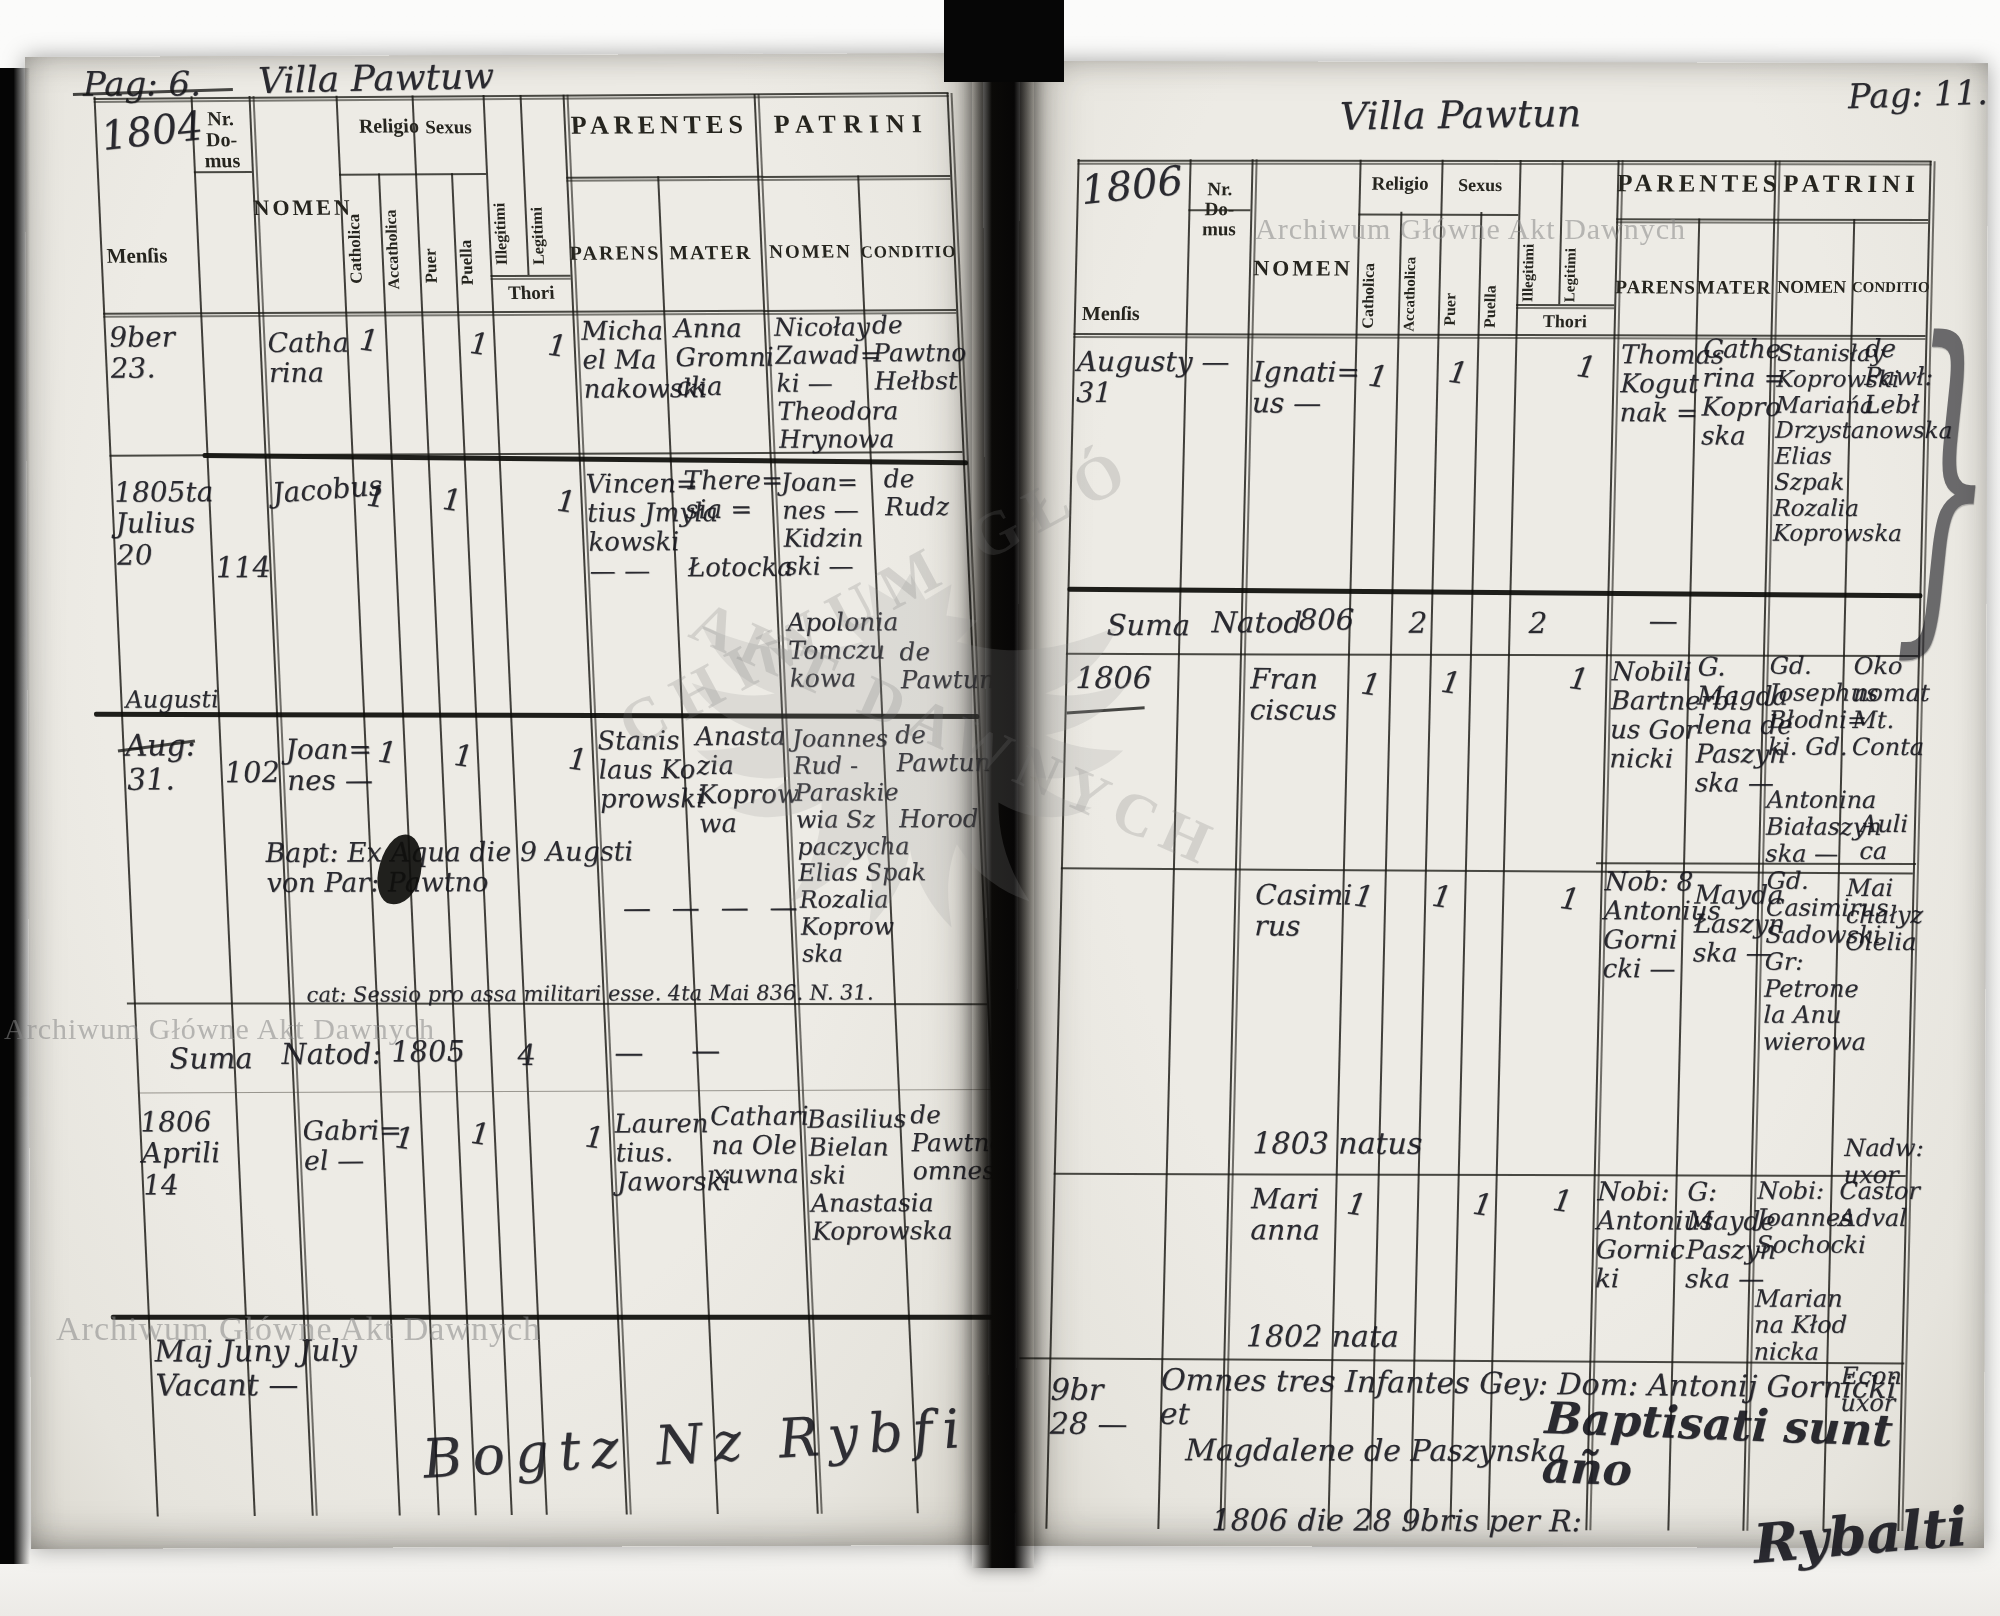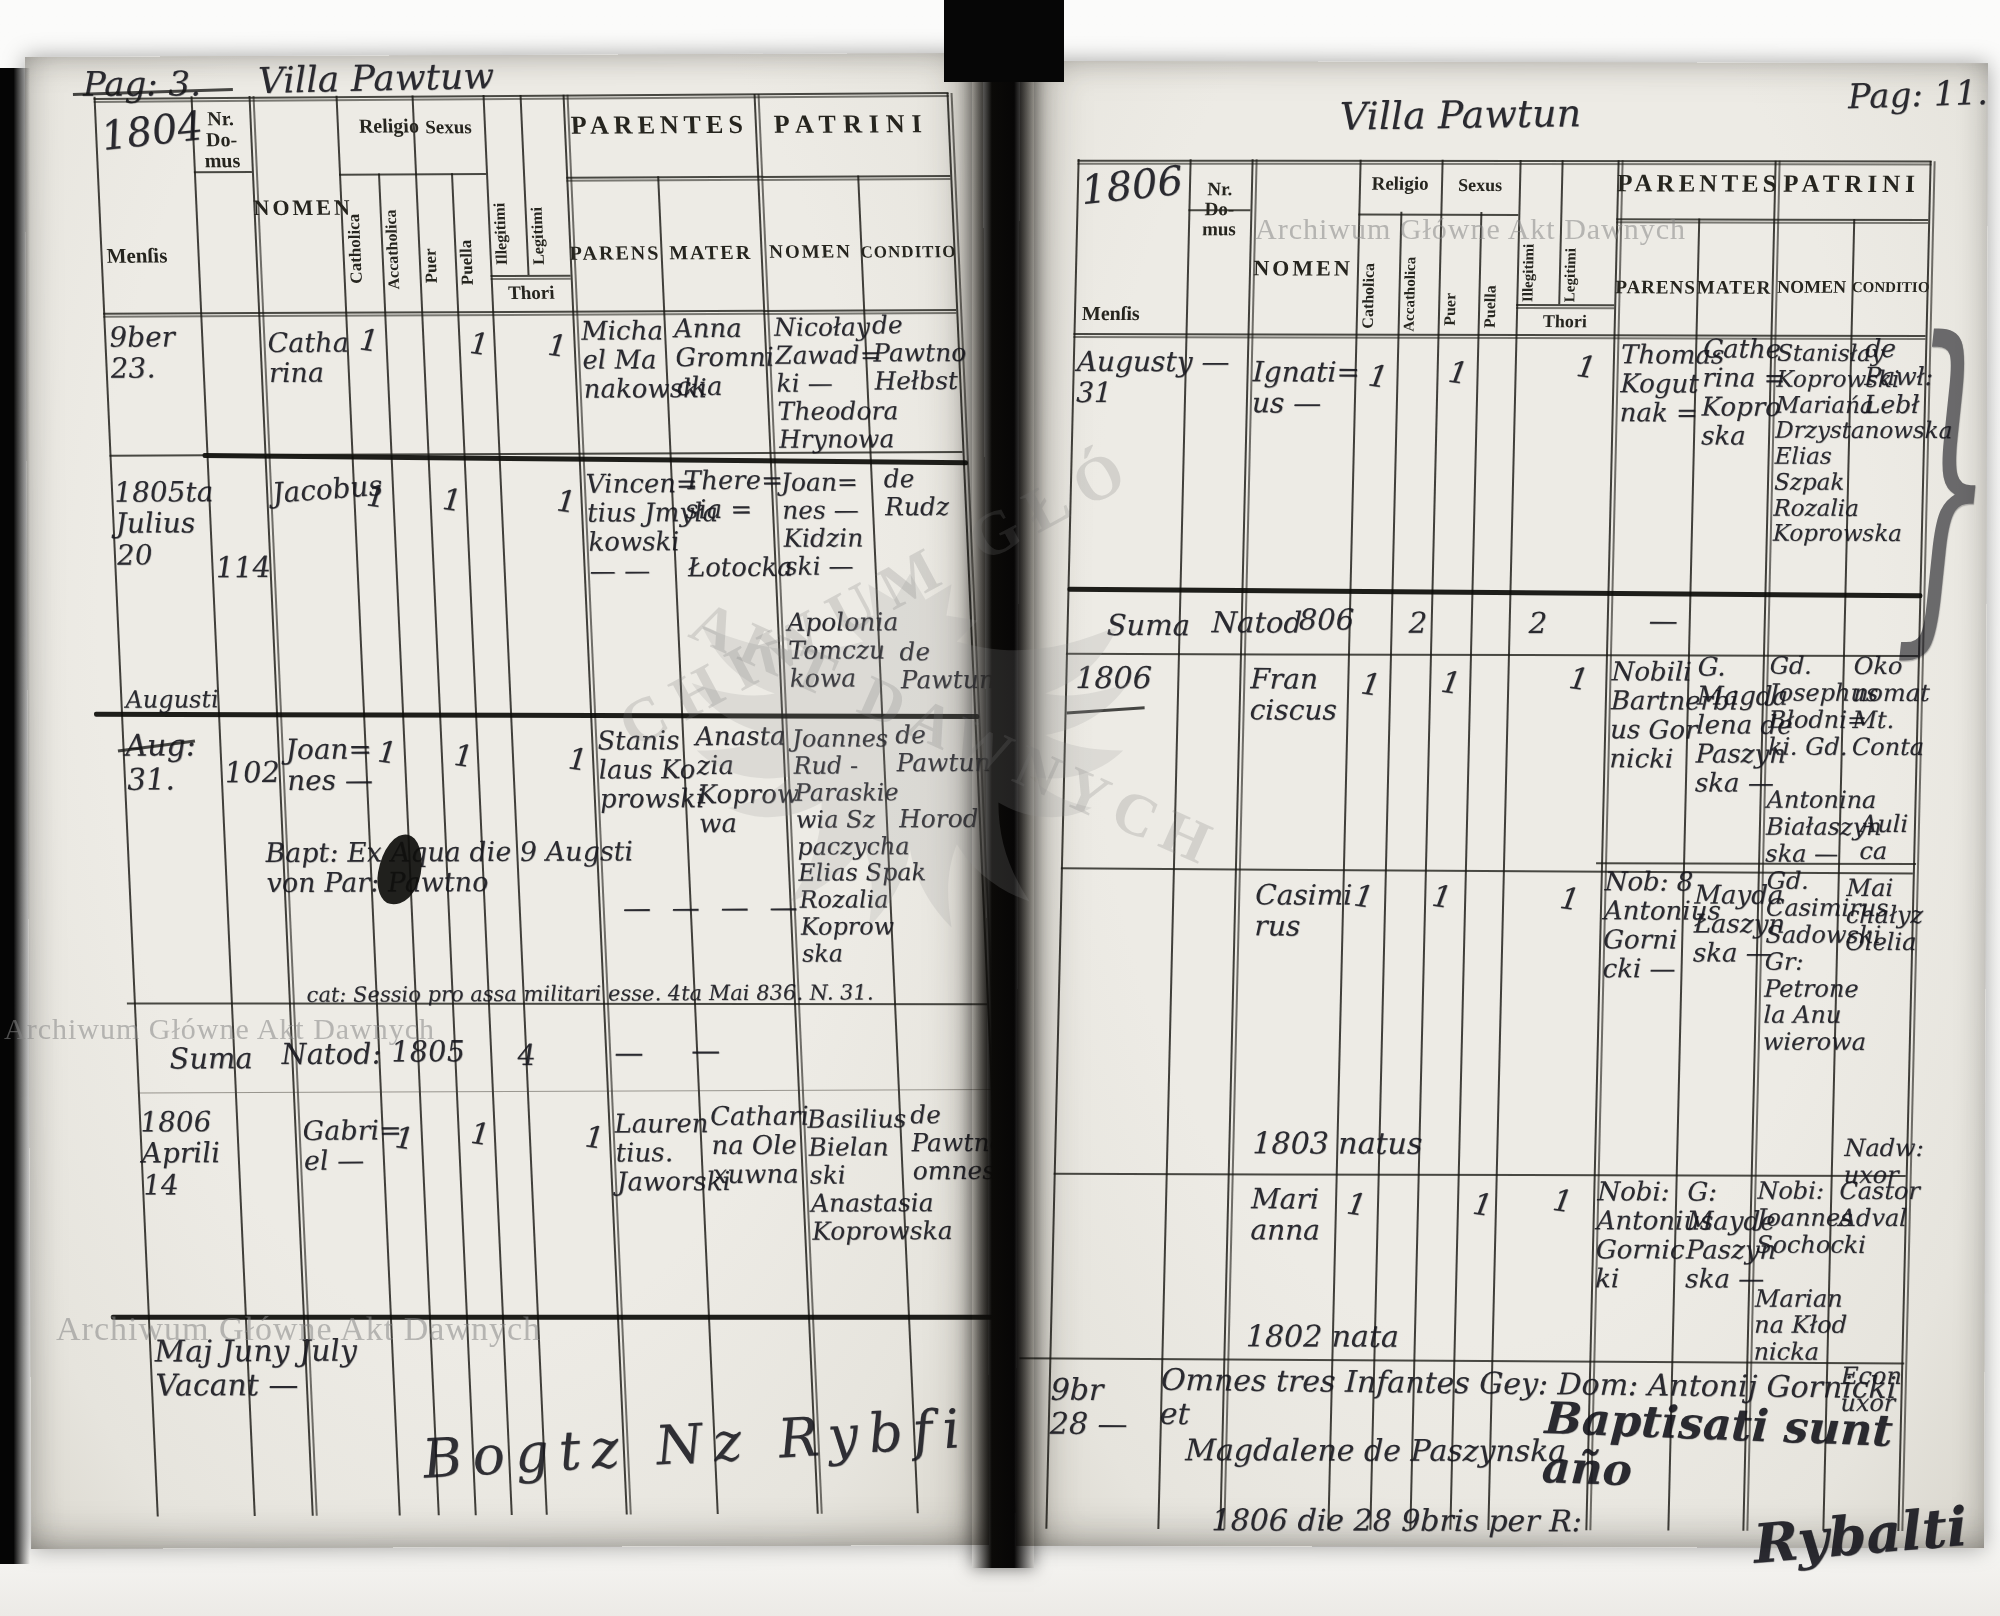--- a/index.html
+++ b/index.html
@@ -30,21 +30,21 @@
   .stamp{position:absolute;color:rgba(120,120,120,.22);font-family:"Liberation Serif",serif;font-weight:700;z-index:35;}
   .blot{position:absolute;background:#0e0e0c;border-radius:55% 45% 60% 40%/60% 50% 50% 40%;opacity:.92;}
   .strike{position:absolute;height:3px;background:rgba(22,22,20,.78);}
 </style>
 </head>
 <body>
 
 <div id="canvas">
 
   <div class="page" id="pageL">
-    <div class="c" style="left:58px;top:8px;font-size:34px;">Pag: 3.</div>
+    <div class="c" style="left:58px;top:8px;font-size:34px;">Pag: 6.</div>
     <div class="strike" style="left:48px;top:34px;width:160px;transform:rotate(-1.5deg);"></div>
     <div class="c" style="left:233px;top:3px;font-size:36px;transform:rotate(-1deg);">Villa Pawtuw</div>
 
     <div class="grid" id="gridL">
 
       <div class="v" style="left:67px;top:40px;height:1420px;"></div>
       <div class="v" style="left:164px;top:40px;height:1420px;"></div>
       <div class="v d" style="left:222px;top:40px;height:1420px;"></div>
       <div class="v" style="left:309px;top:40px;height:1420px;"></div>
       <div class="v" style="left:348px;top:118px;height:1342px;"></div>

